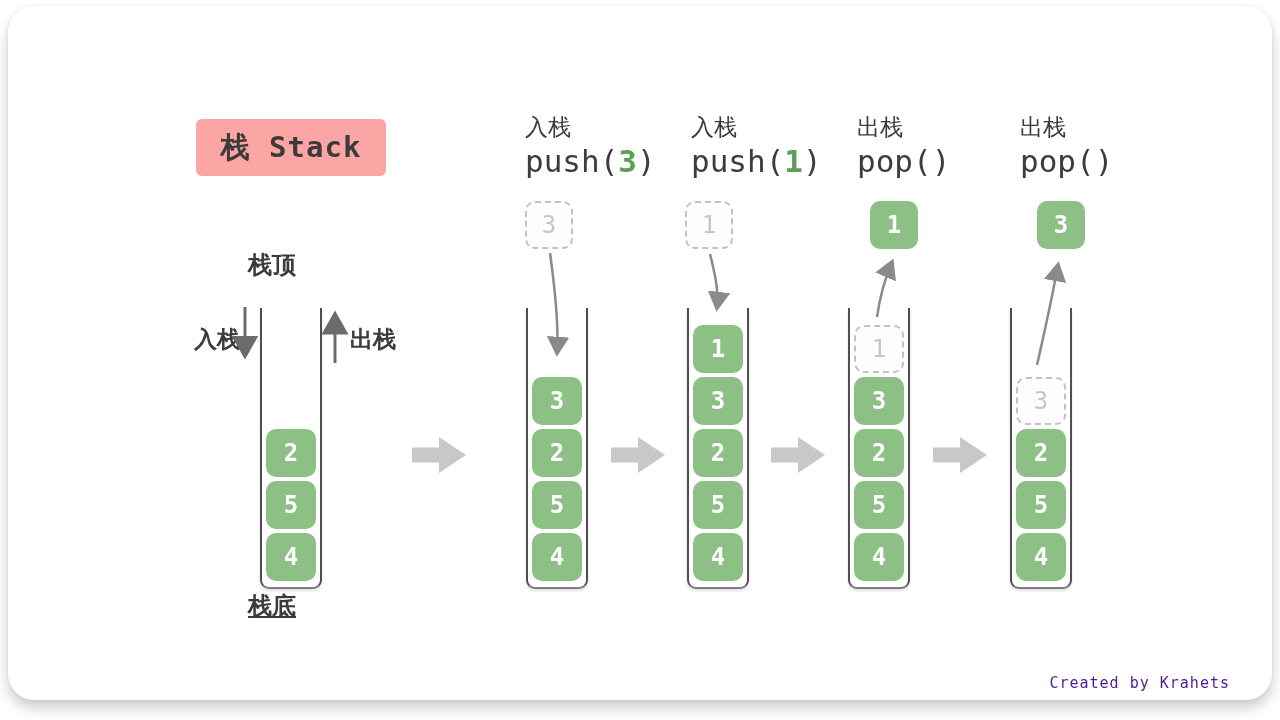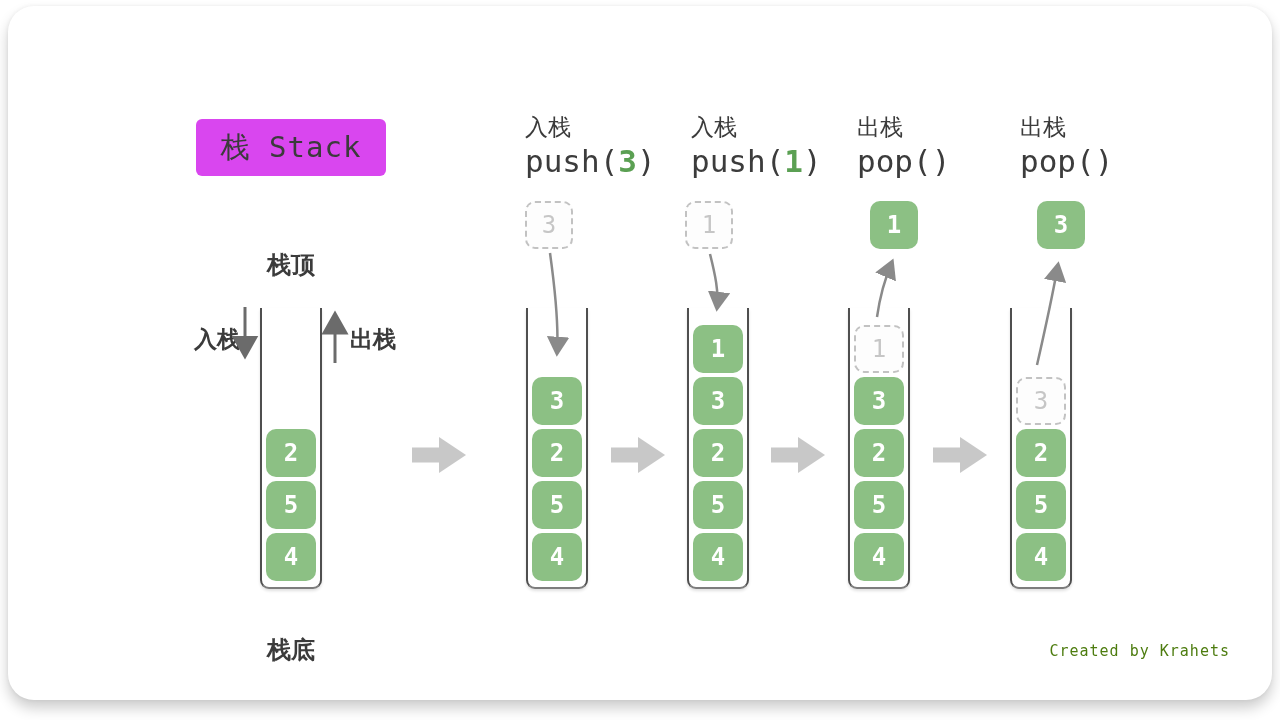--- a/index.html
+++ b/index.html
@@ -9,31 +9,31 @@
   .stage { position: relative; width: 1280px; height: 720px; }
 
   .card {
     position: absolute; left: 8px; top: 6px; width: 1264px; height: 694px;
     background: #ffffff; border-radius: 26px;
     box-shadow: 0 8px 14px rgba(0,0,0,0.20), 0 0 4px rgba(0,0,0,0.06);
   }
 
   .title-badge {
     position: absolute; left: 188px; top: 113px; width: 190px; height: 57px;
-    background: #d946ef; border-radius: 6px;
+    background: #fca5a5; border-radius: 6px;
     display: flex; align-items: center; justify-content: center;
     font-family: "DejaVu Sans Mono", monospace;
-    font-size: 29px; font-weight: normal; color: #3b3b3b; letter-spacing: 1px;
+    font-size: 29px; font-weight: bold; color: #3b3b3b; letter-spacing: 1px;
   }
 
   .side-label {
     position: absolute; font-size: 23px; font-weight: bold; color: #3b3b3b;
   }
   .top-bottom-label {
-    position: absolute; left: 240px; width: 86px; text-align: center;
+    position: absolute; left: 240px; width: 86px; text-align: left;
     font-size: 24px; font-weight: bold; color: #3b3b3b;
   }
 
   .op-label { position: absolute; top: 104px; }
   .op-line1 { font-size: 23px; color: #3b3b3b; line-height: 34px; }
   .op-line2 {
     font-family: "DejaVu Sans Mono", monospace;
     font-size: 31px; color: #3c3c3c; line-height: 34px;
   }
   .op-arg { font-weight: bold; }
@@ -56,39 +56,39 @@
   }
   .cell.filled { color: #ffffff; }
   .cell.ghost {
     background: #fdfdfd; border: 2px dashed #c2c2c2; color: #c6c6c6;
     font-weight: normal;
   }
 
   .floating { width: 48px; height: 48px; top: 195px; }
 
   .watermark {
-    position: absolute; right: 42px; bottom: 40px;
+    position: absolute; right: 42px; bottom: 8px;
     font-family: "DejaVu Sans Mono", monospace;
-    font-size: 15px; color: #4d7c0f; letter-spacing: 1px;
+    font-size: 15px; color: #4c1d95; letter-spacing: 1px;
   }
 
   svg.arrow-layer { position: absolute; left: 0; top: 0; width: 1280px; height: 720px; pointer-events: none; }
 </style>
 </head>
 <body>
 
 <div class="stage">
   <div class="card">
 
     <div class="title-badge">
       <span>栈 Stack</span>
     </div>
 
     <div class="top-bottom-label" style="top:243px;">栈顶</div>
-    <div class="top-bottom-label" style="top:628px;">栈底</div>
+    <div class="top-bottom-label" style="top:584px;text-decoration:underline;">栈底</div>
     <div class="side-label" style="left:186px; top:318px;">入栈</div>
     <div class="side-label" style="left:342px; top:318px;">出栈</div>
 
     <div id="columns">
         <div class="container" style="left: 252px;"></div>
         <div class="cell filled" style="left: 258px; top: 423px; background: rgb(140, 192, 132);">2</div>
         <div class="cell filled" style="left: 258px; top: 475px; background: rgb(140, 192, 132);">5</div>
         <div class="cell filled" style="left: 258px; top: 527px; background: rgb(140, 192, 132);">4</div>
         <div class="op-label" style="left: 517px;">
           <div class="op-line1">入栈</div>

